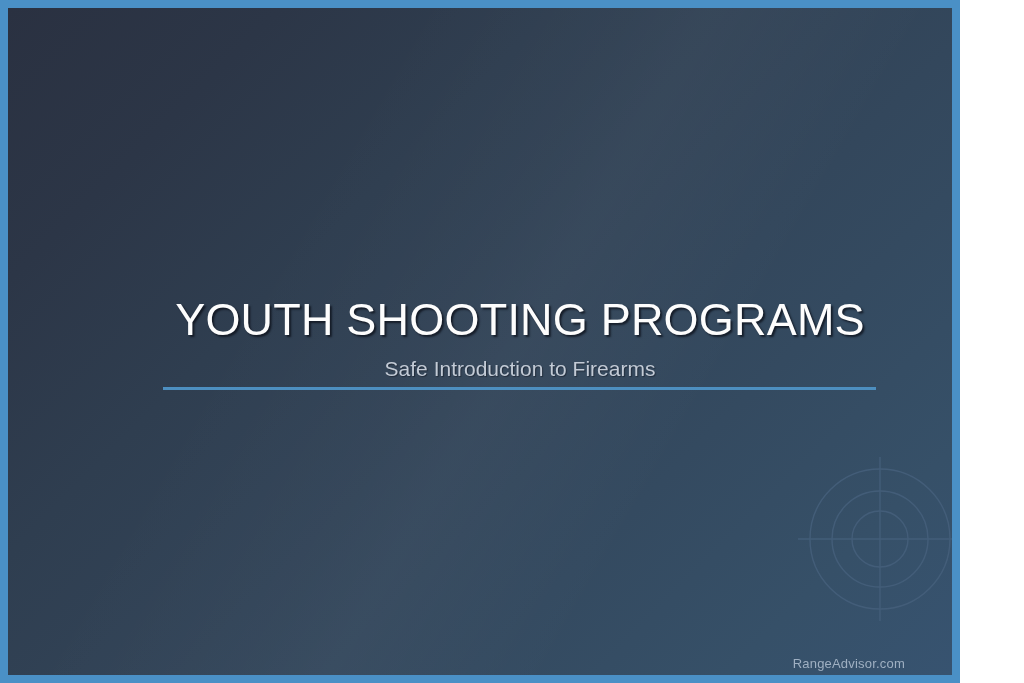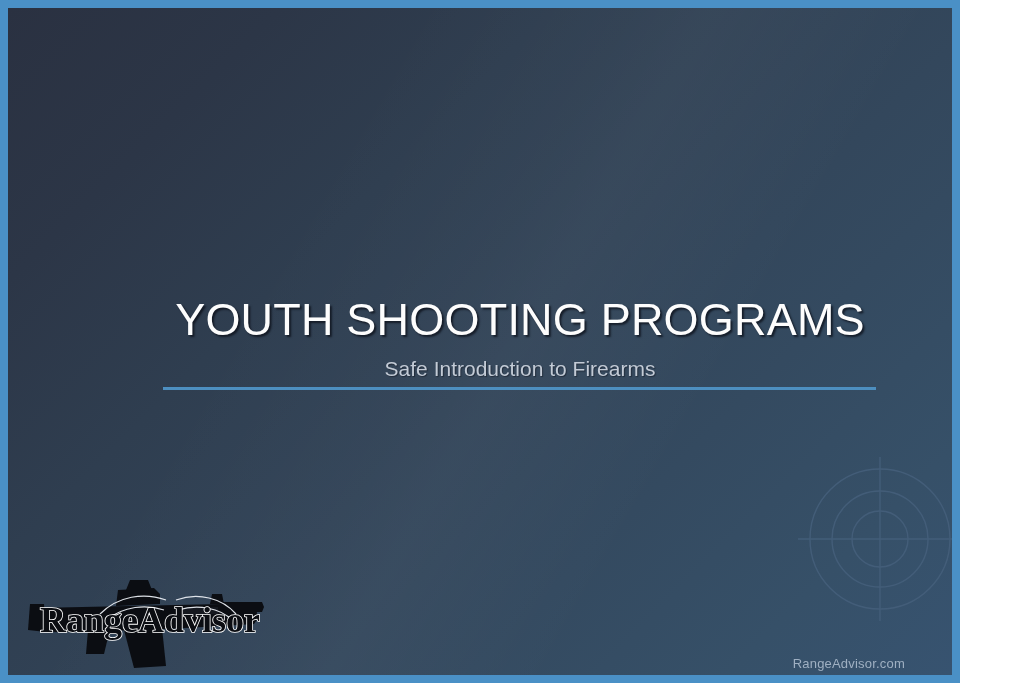--- a/index.html
+++ b/index.html
@@ -138,48 +138,16 @@
       </g>
     </svg>
   </div>
 
   <div id="title-block">
     <h1 id="slide-title">YOUTH SHOOTING PROGRAMS</h1>
     <div id="slide-subtitle">Safe Introduction to Firearms</div>
   </div>
   <div id="title-divider"></div>
 
-  <div id="brand-logo">
-    <svg width="248" height="98" viewBox="0 0 248 98" aria-hidden="true">
-      <g fill="#0b0d12">
-
-        <path d="M10 34 L196 30 L226 30 L230 34 L232 44 L228 50 L196 52 L120 56 L30 58 L14 56 L8 48 Z"></path>
-
-        <path d="M196 28 L236 28 L238 33 L236 38 L198 38 Z"></path>
-        <path d="M186 20 L196 20 L198 30 L184 30 Z"></path>
-
-        <path d="M92 16 L128 14 L134 20 L134 30 L90 32 Z"></path>
-
-        <path d="M104 6 L122 6 L126 16 L100 16 Z"></path>
-
-        <path d="M98 56 L136 54 L140 92 L108 94 Z"></path>
-
-        <path d="M62 56 L84 55 L78 80 L60 80 Z"></path>
-
-        <path d="M4 30 L18 30 L20 58 L2 56 Z"></path>
-
-        <path d="M150 34 L192 33 L192 40 L150 41 Z" fill="#15181f"></path>
-      </g>
-
-      <g fill="none" stroke="#e8ecf2" stroke-width="1.2" opacity="0.95">
-        <path d="M74 40 C92 22 118 18 140 26"></path>
-        <path d="M150 26 C172 18 196 24 210 40"></path>
-        <path d="M80 46 C98 32 120 30 138 36"></path>
-        <path d="M152 36 C172 30 194 34 206 46"></path>
-      </g>
-
-      <text x="124" y="58" text-anchor="middle" font-family="'Liberation Serif', serif" font-size="36" font-weight="bold" fill="#0b0d12" stroke="#ffffff" stroke-width="1.6" paint-order="stroke">RangeAdvisor</text>
-    </svg>
-  </div>
 
   <div id="footer-url">RangeAdvisor.com</div>
 
 </div>
 
 </body></html>

